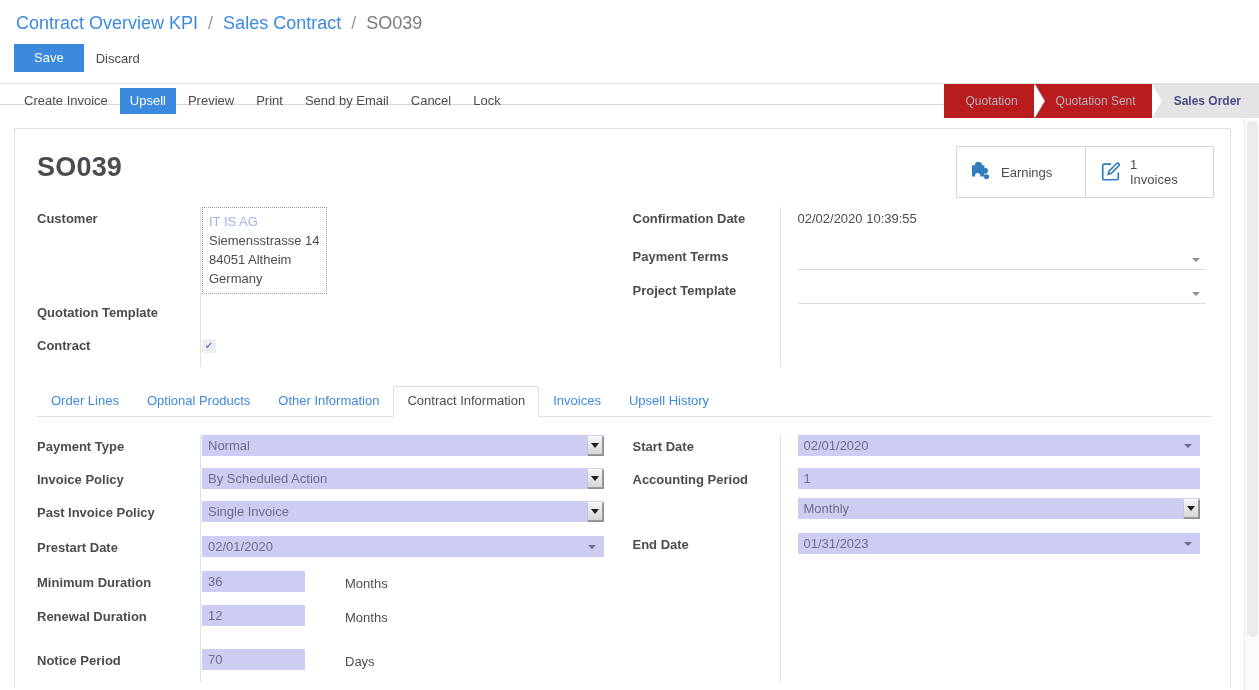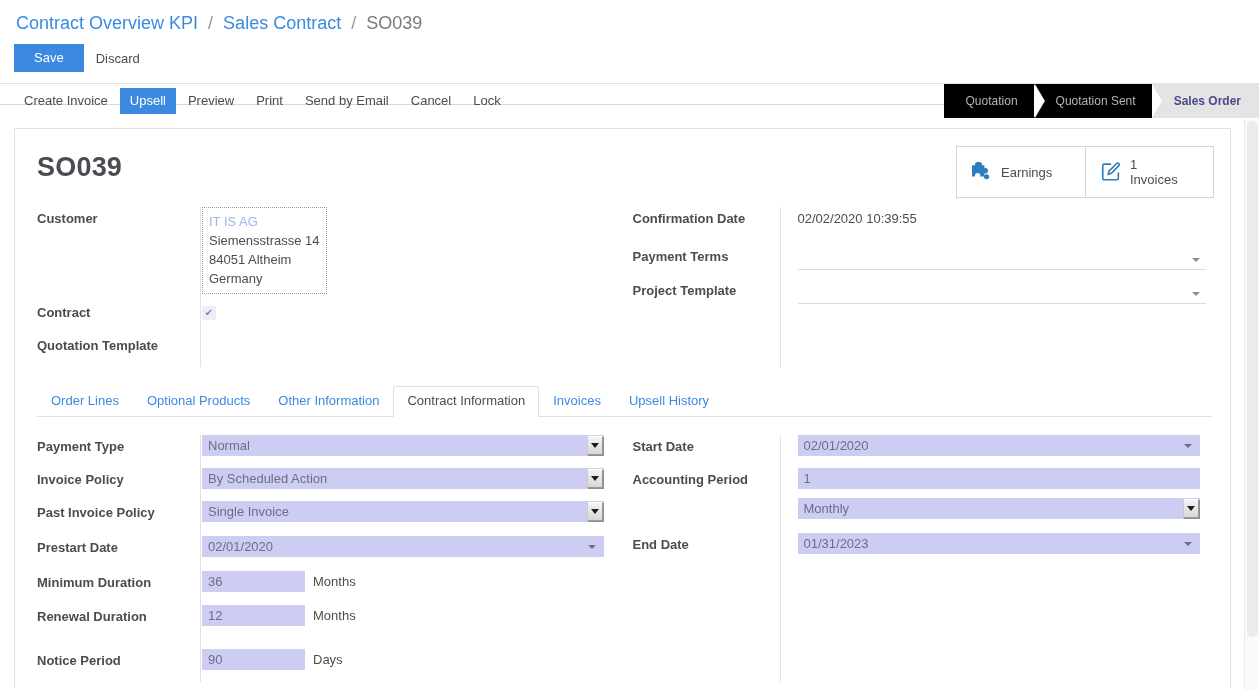--- a/index.html
+++ b/index.html
@@ -52,21 +52,21 @@
   .tb-btn.active { background: #3b8ae0; color: #ffffff; }
 
   
   .statusbar {
     position: absolute; right: 0; top: 0; height: 34px;
     display: flex; align-items: stretch;
   }
   .status-step {
     position: relative; display: flex; align-items: center;
     padding: 0 16px 0 22px; font-size: 12px; color: #b3b3bd;
-    background: #000000; white-space: nowrap;
+    background: #b91c1c; white-space: nowrap;
   }
   .status-step .notch {
     position: absolute; right: -10px; top: 0; width: 0; height: 0; z-index: 3;
     border-top: 17px solid transparent; border-bottom: 17px solid transparent;
     border-left: 10px solid #ffffff;
   }
   .status-step .notch-line {
     position: absolute; right: -11px; top: 0; width: 0; height: 0; z-index: 2;
     border-top: 17px solid transparent; border-bottom: 17px solid transparent;
     border-left: 10px solid #e0e0e0;
@@ -185,21 +185,21 @@
     border-right: 4px solid transparent; border-top: 5px solid #1d1d1d;
     display: block;
   }
   
   .date-caret {
     position: absolute; right: 8px; top: 9px; width: 0; height: 0;
     border-left: 4px solid transparent; border-right: 4px solid transparent;
     border-top: 4px solid #6d6d86;
   }
   .unit { font-size: 13px; color: #4c4c4c; margin-left: 8px; padding-top: 3px; }
-  .inline-row { display: flex; align-items: flex-start; }
+  .inline-row { display: flex; align-items: center; gap: 32px; }
 
   
   .scrollbar {
     position: absolute; right: 0; top: 119px; width: 15px; height: 571px;
     background: #fafafa; border-left: 1px solid #ececec;
   }
   .scroll-thumb {
     position: absolute; left: 2px; top: 2px; width: 11px; height: 516px;
     background: #ebebeb; border-radius: 6px;
   }
@@ -291,29 +291,29 @@
             <div class="addr-box">
               <div class="addr-name">IT IS AG</div>
               <div>Siemensstrasse 14</div>
               <div>84051 Altheim</div>
               <div>Germany</div>
             </div>
           </div>
         </div>
 
         <div class="frow">
+          <div class="flabel">Quotation Template</div>
+          <div class="fval"></div>
+        </div>
+
+        <div class="frow">
           <div class="flabel">Contract</div>
           <div class="fval">
             <span class="check-box">✔</span>
           </div>
-        </div>
-
-        <div class="frow">
-          <div class="flabel">Quotation Template</div>
-          <div class="fval"></div>
         </div>
       </div>
 
       <div class="col right">
         <div class="divider-right"></div>
 
         <div class="frow">
           <div class="flabel">Confirmation Date</div>
           <div class="fval">
             <span class="plain-val">02/02/2020 10:39:55</span>
@@ -420,21 +420,21 @@
                 <span>12</span>
               </div>
               <span class="unit">Months</span>
             </div>
           </div>
 
           <div class="frow" style="margin-top:18px">
             <div class="flabel">Notice Period</div>
             <div class="fval inline-row">
               <div class="fld small">
-                <span>90</span>
+                <span>70</span>
               </div>
               <span class="unit">Days</span>
             </div>
           </div>
         </div>
 
         <div class="col right">
           <div class="divider-right"></div>
 
           <div class="frow">

